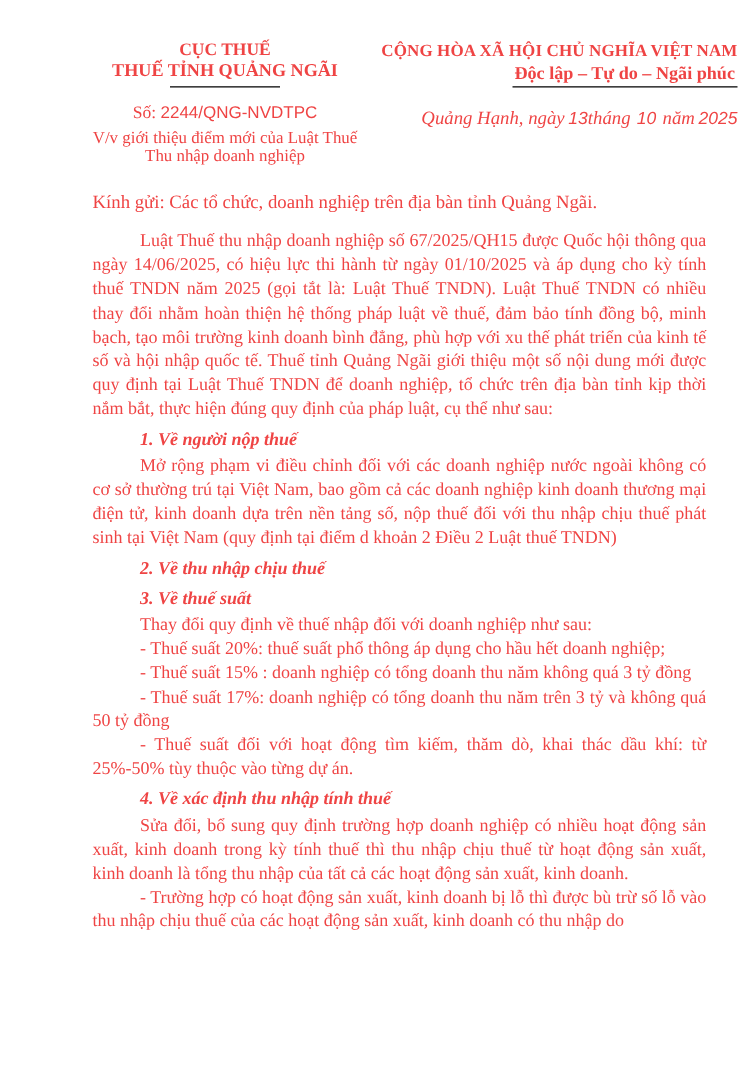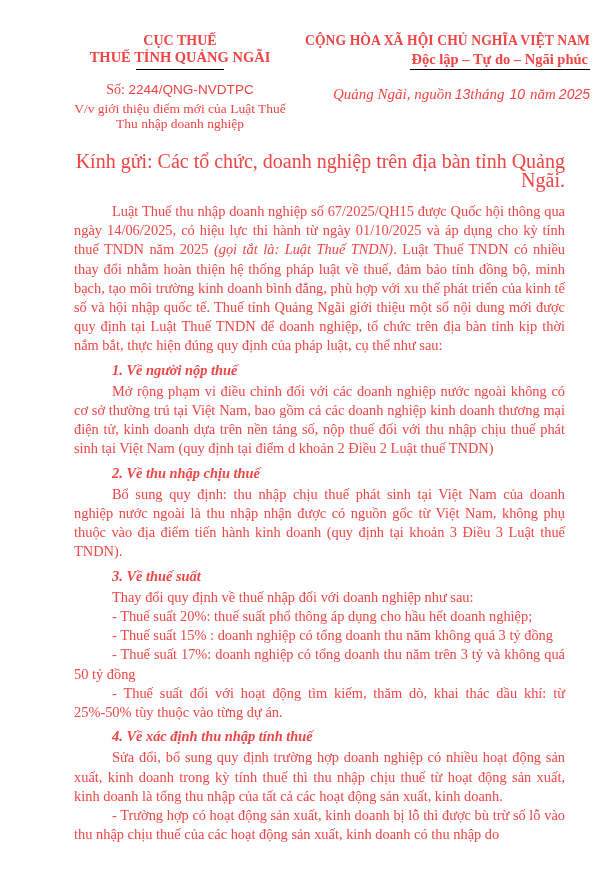--- a/index.html
+++ b/index.html
@@ -6,21 +6,21 @@
   .page {
     position: relative;
     width: 605px;
     height: 871px;
     background: #ffffff;
     color: #ef4444;
     font-family: "Liberation Serif", "DejaVu Serif", serif;
     overflow: hidden;
     box-sizing: border-box;
   }
-  .it { font-style: italic; }
+  .it { }
 
   
   .header { display: flex; align-items: flex-start; padding: 33px 0 0 58px; }
   .header-left  { width: 244px; text-align: center; flex: 0 0 auto; }
   .header-right { width: 286px; text-align: right; flex: 0 0 auto; margin-left: 2px; }
 
   .org-parent { font-size: 14px;   font-weight: bold; line-height: 16px; white-space: nowrap; }
   .org-name   { font-size: 14.5px; font-weight: bold; line-height: 17px; white-space: nowrap; }
   .rule-short { width: 88px; border-top: 1.3px solid #000; margin: 3px auto 0 auto; height: 0; }
 
@@ -34,21 +34,21 @@
   .motto-wrap { line-height: 18px; margin-top: 1px; }
   .motto { font-size: 14.5px; font-weight: bold; display: inline-block;
            border-bottom: 1.4px solid #000; padding: 0 2px 1px 2px; white-space: nowrap; }
   .date-line { margin-top: 16px; font-size: 15px; font-style: italic; white-space: nowrap; }
   .date-line .num { font-family: "Liberation Sans", sans-serif; font-size: 14px; }
   .date-line .sp-sm { margin-left: 3px; }
   .date-line .sp-md { margin-left: 5px; }
 
   
   .content { margin: 0 40px 0 74px; }
-  .salutation { text-align: right; margin: 21px 0 12px 0; font-size: 20px; line-height: 19px; }
+  .salutation { text-align: left; margin: 21px 0 12px 0; font-size: 15px; line-height: 19px; }
 
   .para {
     font-size: 14.4px;
     line-height: 19.2px;
     text-align: justify;
     text-indent: 38px;
     margin: 0;
   }
   .sec-heading {
     font-size: 14.4px;
@@ -77,37 +77,36 @@
       <div class="subject first">V/v giới thiệu điểm mới của Luật Thuế</div>
       <div class="subject">Thu nhập doanh nghiệp</div>
     </div>
 
     <div class="header-right">
       <div class="national-title">CỘNG HÒA XÃ HỘI CHỦ NGHĨA VIỆT NAM</div>
       <div class="motto-wrap">
         <span class="motto">Độc lập – Tự do – Ngãi phúc</span>
       </div>
       <div class="date-line">
-        <span>Quảng Ngãi, nguồn</span><span class="num sp-sm">13</span><span>tháng</span><span class="num sp-md">10</span><span class="sp-md">năm</span><span class="num sp-sm">2025</span>
+        <span>Quảng Hạnh, ngày</span><span class="num sp-sm">13</span><span>tháng</span><span class="num sp-md">10</span><span class="sp-md">năm</span><span class="num sp-sm">2025</span>
       </div>
     </div>
 
   </div>
 
   <div class="content">
 
     <div class="salutation">Kính gửi: Các tổ chức, doanh nghiệp trên địa bàn tỉnh Quảng Ngãi.</div>
 
     <p class="para"><span>Luật Thuế thu nhập doanh nghiệp số 67/2025/QH15 được Quốc hội thông qua ngày 14/06/2025, có hiệu lực thi hành từ ngày 01/10/2025 và áp dụng cho kỳ tính thuế TNDN năm 2025 </span><span class="it">(gọi tắt là: Luật Thuế TNDN)</span><span>. Luật Thuế TNDN có nhiều thay đổi nhằm hoàn thiện hệ thống pháp luật về thuế, đảm bảo tính đồng bộ, minh bạch, tạo môi trường kinh doanh bình đẳng, phù hợp với xu thế phát triển của kinh tế số và hội nhập quốc tế. Thuế tỉnh Quảng Ngãi giới thiệu một số nội dung mới được quy định tại Luật Thuế TNDN để doanh nghiệp, tổ chức trên địa bàn tỉnh kịp thời nắm bắt, thực hiện đúng quy định của pháp luật, cụ thể như sau:</span></p>
 
     <h3 class="sec-heading">1. Về người nộp thuế</h3>
     <p class="para">Mở rộng phạm vi điều chỉnh đối với các doanh nghiệp nước ngoài không có cơ sở thường trú tại Việt Nam, bao gồm cả các doanh nghiệp kinh doanh thương mại điện tử, kinh doanh dựa trên nền tảng số, nộp thuế đối với thu nhập chịu thuế phát sinh tại Việt Nam (quy định tại điểm d khoản 2 Điều 2 Luật thuế TNDN)</p>
 
     <h3 class="sec-heading">2. Về thu nhập chịu thuế</h3>
-    <p class="para">Bổ sung quy định: thu nhập chịu thuế phát sinh tại Việt Nam của doanh nghiệp nước ngoài là thu nhập nhận được có nguồn gốc từ Việt Nam, không phụ thuộc vào địa điểm tiến hành kinh doanh (quy định tại khoản 3 Điều 3 Luật thuế TNDN).</p>
 
     <h3 class="sec-heading">3. Về thuế suất</h3>
     <p class="para">Thay đổi quy định về thuế nhập đối với doanh nghiệp như sau:</p>
     <p class="para">- Thuế suất 20%: thuế suất phổ thông áp dụng cho hầu hết doanh nghiệp;</p>
     <p class="para">- Thuế suất 15% : doanh nghiệp có tổng doanh thu năm không quá 3 tỷ đồng</p>
     <p class="para">- Thuế suất 17%: doanh nghiệp có tổng doanh thu năm trên 3 tỷ và không quá 50 tỷ đồng</p>
     <p class="para">- Thuế suất đối với hoạt động tìm kiếm, thăm dò, khai thác dầu khí: từ 25%-50% tùy thuộc vào từng dự án.</p>
 
     <h3 class="sec-heading">4. Về xác định thu nhập tính thuế</h3>
     <p class="para">Sửa đổi, bổ sung quy định trường hợp doanh nghiệp có nhiều hoạt động sản xuất, kinh doanh trong kỳ tính thuế thì thu nhập chịu thuế từ hoạt động sản xuất, kinh doanh là tổng thu nhập của tất cả các hoạt động sản xuất, kinh doanh.</p>

